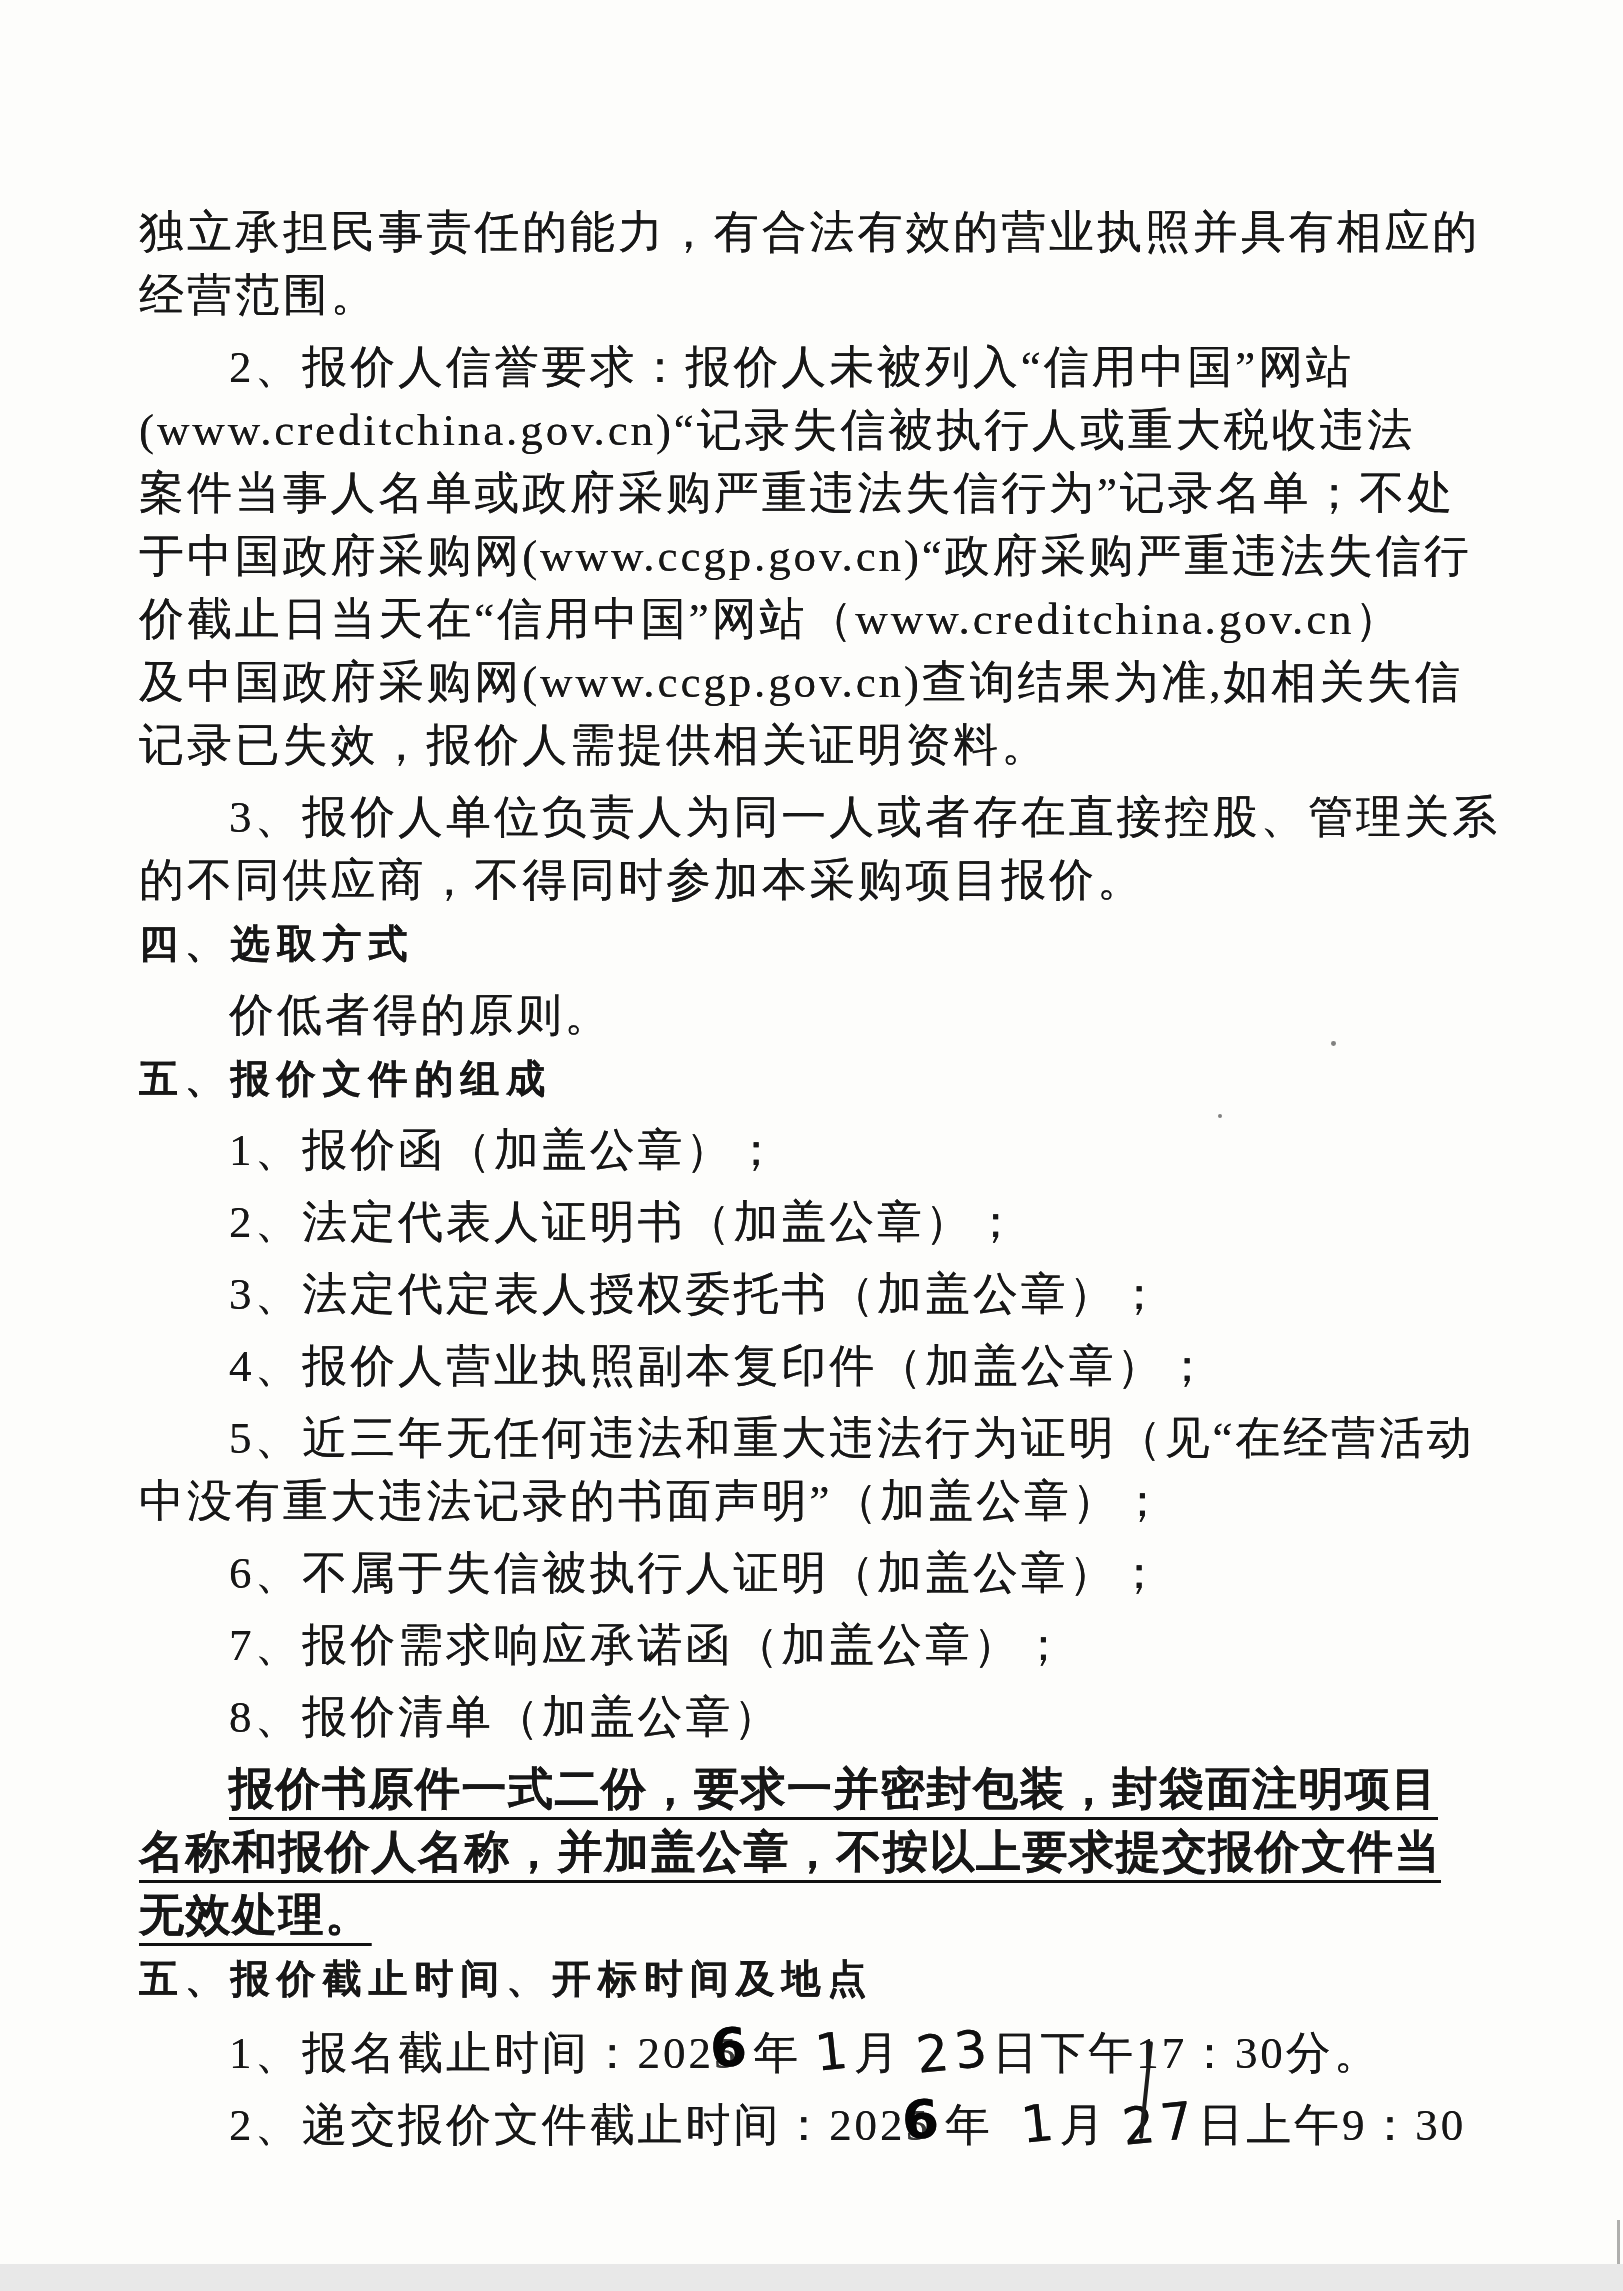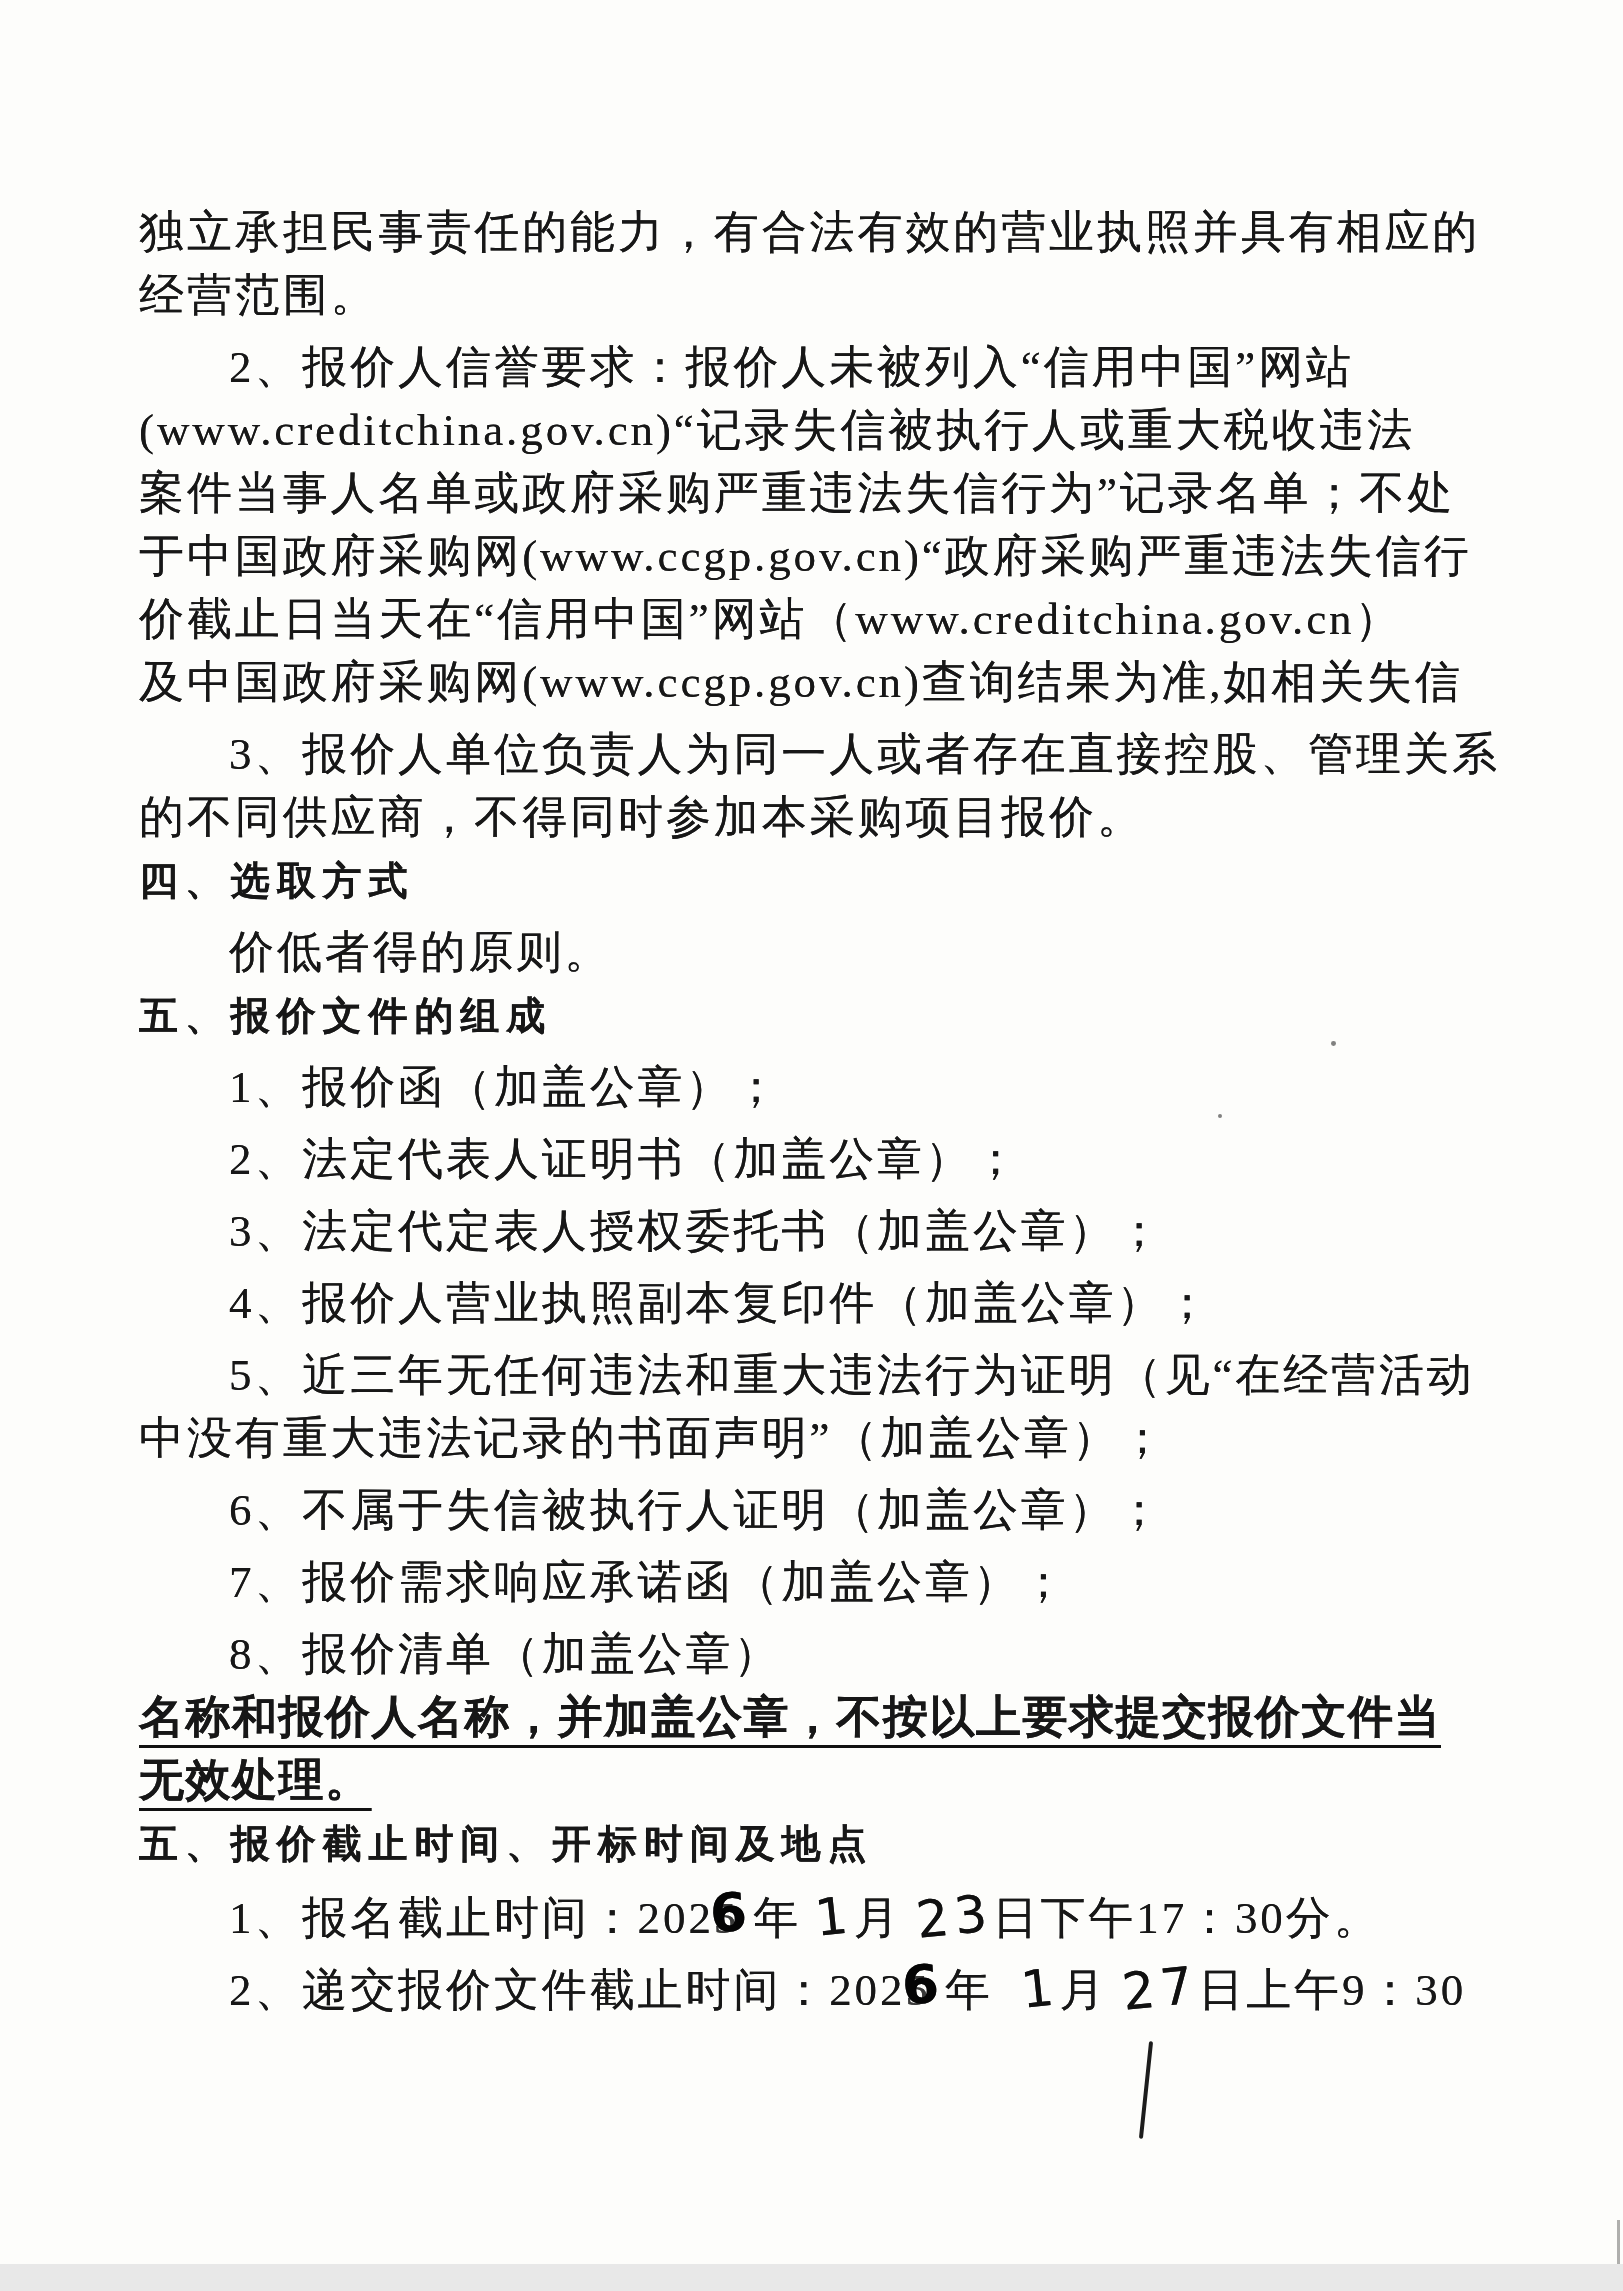--- a/index.html
+++ b/index.html
@@ -82,34 +82,36 @@
 <div class="page">
   <div class="content" id="doc-lines">
       <div class="line"><span class="pt">独立承担民事责任的能力，有合法有效的营业执照并具有相应的</span></div>
       <div class="line"><span class="pt">经营范围。</span></div>
       <div class="line indent"><span class="pt">2、报价人信誉要求：报价人未被列入“信用中国”网站</span></div>
       <div class="line"><span class="pt">(www.creditchina.gov.cn)“记录失信被执行人或重大税收违法</span></div>
       <div class="line"><span class="pt">案件当事人名单或政府采购严重违法失信行为”记录名单；不处</span></div>
       <div class="line"><span class="pt">于中国政府采购网(www.ccgp.gov.cn)“政府采购严重违法失信行</span></div>
       <div class="line"><span class="pt">价截止日当天在“信用中国”网站（www.creditchina.gov.cn）</span></div>
       <div class="line"><span class="pt">及中国政府采购网(www.ccgp.gov.cn)查询结果为准,如相关失信</span></div>
+      <div class="line"><span class="pt">记录已失效，报价人需提供相关证明资料。</span></div>
       <div class="line indent"><span class="pt">3、报价人单位负责人为同一人或者存在直接控股、管理关系</span></div>
       <div class="line"><span class="pt">的不同供应商，不得同时参加本采购项目报价。</span></div>
       <div class="line heading"><span class="pt">四、选取方式</span></div>
       <div class="line indent"><span class="pt">价低者得的原则。</span></div>
       <div class="line heading"><span class="pt">五、报价文件的组成</span></div>
       <div class="line indent"><span class="pt">1、报价函（加盖公章）；</span></div>
       <div class="line indent"><span class="pt">2、法定代表人证明书（加盖公章）；</span></div>
       <div class="line indent"><span class="pt">3、法定代定表人授权委托书（加盖公章）；</span></div>
       <div class="line indent"><span class="pt">4、报价人营业执照副本复印件（加盖公章）；</span></div>
       <div class="line indent"><span class="pt">5、近三年无任何违法和重大违法行为证明（见“在经营活动</span></div>
       <div class="line"><span class="pt">中没有重大违法记录的书面声明”（加盖公章）；</span></div>
       <div class="line indent"><span class="pt">6、不属于失信被执行人证明（加盖公章）；</span></div>
       <div class="line indent"><span class="pt">7、报价需求响应承诺函（加盖公章）；</span></div>
       <div class="line indent"><span class="pt">8、报价清单（加盖公章）</span></div>
+      <div class="line indent em-underline"><span class="pt">报价书原件一式二份，要求一并密封包装，封袋面注明项目</span></div>
       <div class="line em-underline"><span class="pt">名称和报价人名称，并加盖公章，不按以上要求提交报价文件当</span></div>
       <div class="line em-underline"><span class="pt">无效处理。</span></div>
       <div class="line heading"><span class="pt">五、报价截止时间、开标时间及地点</span></div>
       <div class="line indent"><span class="pt">1、报名截止时间：202</span><span class="ow"><span class="base">5</span><span class="ovl">6</span></span><span class="pt"> 年 </span><span class="hw">1</span><span class="pt">月 </span><span class="hw">23</span><span class="pt">日下午17：30分。</span></div>
       <div class="line indent"><span class="pt">2、递交报价文件截止时间：202</span><span class="ow"><span class="base">5</span><span class="ovl">6</span></span><span class="pt"> 年  </span><span class="hw">1</span><span class="pt">月 </span><span class="hw">27</span><span class="pt">日上午9：30</span></div>
     </div>
 
   <div class="artifact tail7"></div>
   <div class="artifact speck sp1"></div>
   <div class="artifact speck sp2"></div>

